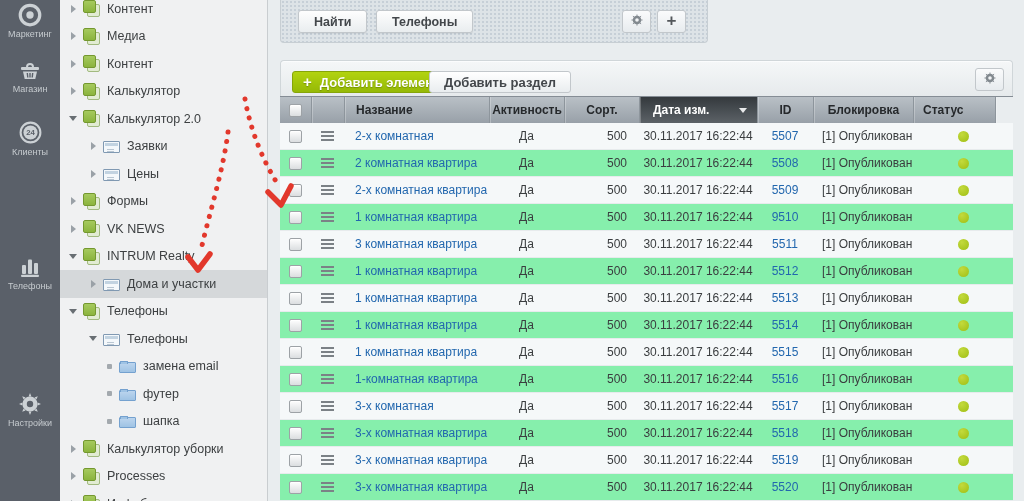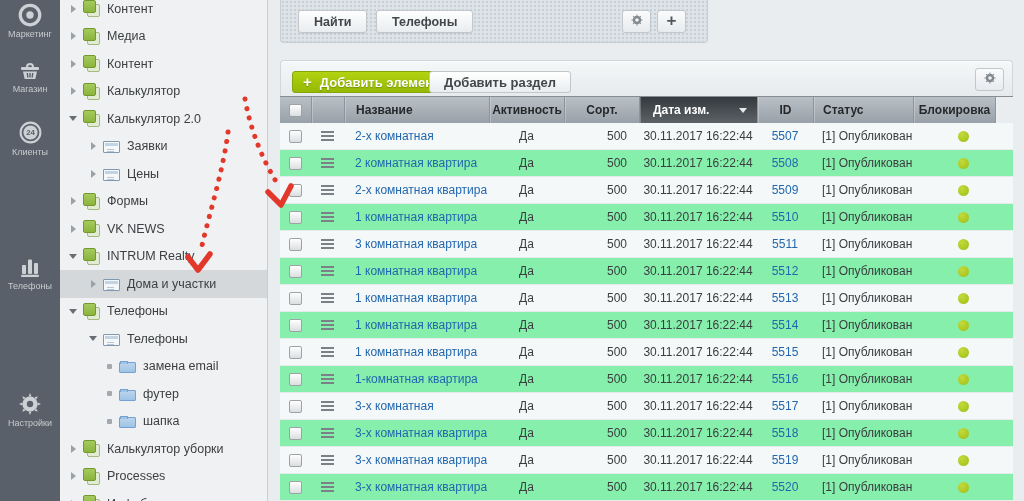--- a/index.html
+++ b/index.html
@@ -307,22 +307,22 @@
         </div>
       <div class="th"></div>
       <div class="th padL">Название</div>
       <div class="th center">Активность</div>
       <div class="th center">Сорт.</div>
       <div class="th th-sorted">
         <span>Дата изм.</span>
         <span class="caret"></span>
       </div>
       <div class="th center">ID</div>
+      <div class="th center">Блокировка</div>
       <div class="th padS">Статус</div>
-      <div class="th center">Блокировка</div>
       <div class="th th-gutter"></div>
     </div>
     <div id="grid-body">
         <div class="t-row odd">
     <div class="td center">
             <div class="checkbox"></div>
           </div>
     <div class="td center">
             <div class="hamburger"></div>
           </div>
@@ -389,21 +389,21 @@
     <div class="td center">
             <div class="hamburger"></div>
           </div>
     <div class="td padL">
             <a href="#" class="c-name">1 комнатная квартира</a>
           </div>
     <div class="td center c-active">Да</div>
     <div class="td right c-sort">500</div>
     <div class="td center c-date">30.11.2017 16:22:44</div>
     <div class="td center">
-            <a href="#" class="c-id">5510</a>
+            <a href="#" class="c-id">9510</a>
           </div>
     <div class="td padS c-status">[1] Опубликован</div>
     <div class="td center">
             <div class="dot"></div>
           </div>
   </div>
         <div class="t-row odd">
     <div class="td center">
             <div class="checkbox"></div>
           </div>

